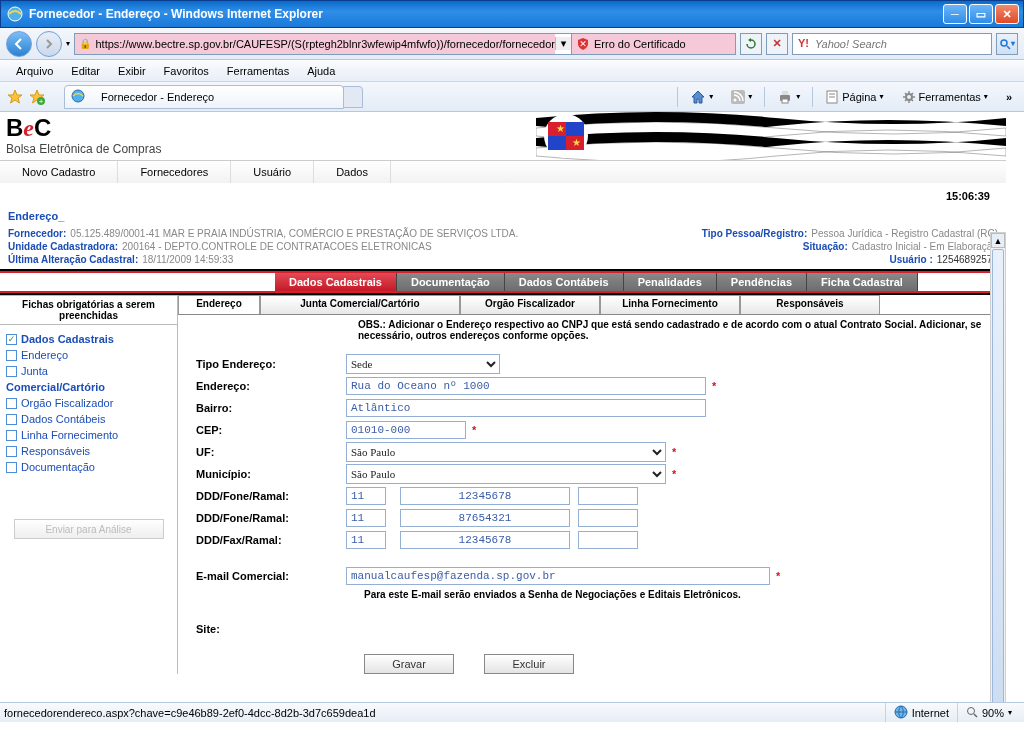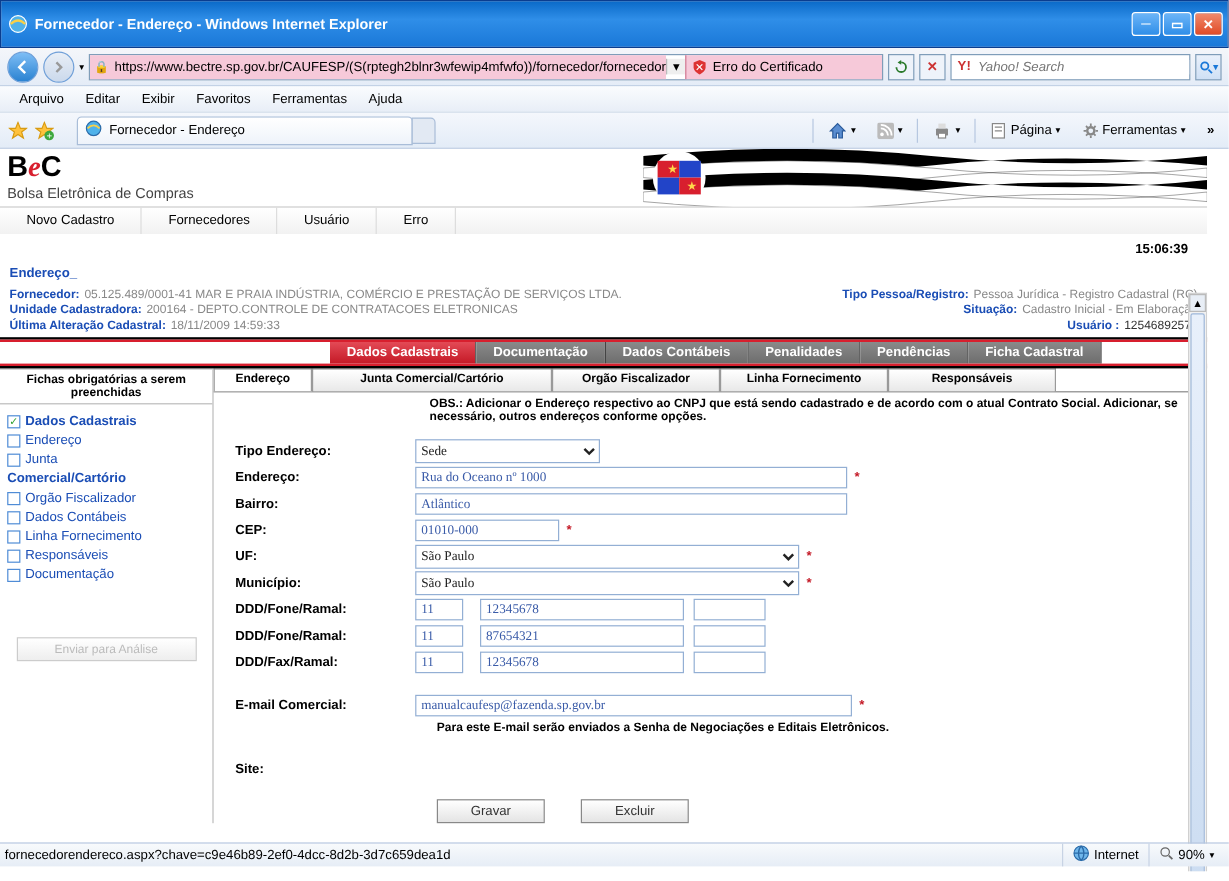--- a/index.html
+++ b/index.html
@@ -1,19 +1,19 @@
 <!DOCTYPE html>
 <html><head>
 <meta charset="utf-8">
 <style>
 * { box-sizing: border-box; margin: 0; padding: 0; }
 body { font-family: Tahoma, Arial, sans-serif; font-size: 11px; background: #fff; width: 1024px; height: 734px; overflow: hidden; }
 
 
-.titlebar { height: 40px; background: linear-gradient(#0a6ac8, #2f8ee8 40%, #1a78d8); color: #fff; display: flex; align-items: center; padding: 0 4px; border: 1px solid #0a3d8f; }
+.titlebar { height: 28px; background: linear-gradient(#0a6ac8, #2f8ee8 40%, #1a78d8); color: #fff; display: flex; align-items: center; padding: 0 4px; border: 1px solid #0a3d8f; }
 .titlebar .ie-icon { width: 16px; height: 16px; margin: 0 6px 0 2px; display: inline-block; }
 .titlebar-text { flex: 1; font-weight: bold; font-size: 12px; }
 .win-btns { display: flex; gap: 2px; }
 .win-btn { width: 24px; height: 20px; border: 1px solid #fff; border-radius: 3px; display: flex; align-items: center; justify-content: center; font-size: 11px; font-weight: bold; cursor: pointer; }
 .win-min, .win-max { background: linear-gradient(#6cb5f8,#2f8ee8); color: #fff; }
 .win-close { background: linear-gradient(#f08b6d,#e04a26); color: #fff; }
 
 
 .nav-row { height: 32px; background: linear-gradient(#f4f6fa,#e4ecf7); border-bottom: 1px solid #b6c7e0; display: flex; align-items: center; padding: 0 6px; gap: 4px; }
 .nav-btn-round { width: 26px; height: 26px; border-radius: 50%; border: 1px solid #6f9fd8; display: flex; align-items: center; justify-content: center; cursor: pointer; }
@@ -32,21 +32,21 @@
 .search-input { border: none; outline: none; flex: 1; font-size: 11px; font-style: italic; color: #888; }
 .search-go { width: 22px; height: 22px; border: 1px solid #7f9db9; background: linear-gradient(#eaf1fb,#cfe0f5); color: #1a78d8; display: flex; align-items: center; justify-content: center; cursor: pointer; font-weight: bold; }
 
 
 .menubar { height: 22px; background: linear-gradient(#fafcfe,#e8eef7); border-bottom: 1px solid #cad6e6; display: flex; align-items: center; padding: 0 8px; gap: 2px; }
 .menu-item { padding: 2px 8px; cursor: pointer; }
 
 
 .tabrow { height: 30px; background: linear-gradient(#f4f7fc,#e3ecf7); border-bottom: 1px solid #b6c7e0; display: flex; align-items: center; padding: 0 6px; }
 .fav-star, .fav-add { width: 18px; height: 18px; margin-right: 4px; cursor: pointer; display: flex; align-items: center; justify-content: center; }
-.browser-tab { height: 24px; background: linear-gradient(#fff,#eef3fa); border: 1px solid #a9bdd8; border-top-left-radius: 4px; border-top-right-radius: 4px; display: flex; align-items: center; padding: 0 28px 0 6px; gap: 6px; min-width: 280px; }
+.browser-tab { height: 24px; background: linear-gradient(#fff,#eef3fa); border: 1px solid #a9bdd8; border-top-left-radius: 4px; border-top-right-radius: 4px; display: flex; align-items: center; padding: 0 28px 0 6px; gap: 16px; min-width: 280px; }
 .tab-spare { width: 20px; height: 22px; border: 1px solid #a9bdd8; margin-left: -1px; background: #e2e9f3; border-top-right-radius: 4px; }
 .tool-right { margin-left: auto; display: flex; align-items: center; gap: 6px; }
 .tool-btn { height: 22px; padding: 0 6px; display: flex; align-items: center; gap: 3px; cursor: pointer; }
 .tool-sep { width: 1px; height: 20px; background: #b6c7e0; }
 .dd-arrow { font-size: 8px; }
 
 
 .content { position: relative; height: 602px; border-right: 18px solid transparent; overflow: hidden; }
 .scrollbar-v { position: absolute; right: 0; top: 120px; width: 16px; height: 582px; background: #f1f1f1; border: 1px solid #d0d0d0; }
 .scroll-thumb { position: absolute; top: 16px; left: 1px; right: 1px; height: 540px; background: linear-gradient(#e8f0fb,#c8daf0); border: 1px solid #9cb7db; border-radius: 2px; }
@@ -94,26 +94,26 @@
 .subtab { border: 1px solid #999; border-bottom: none; padding: 2px 0; font-size: 10px; font-weight: bold; text-align: center; cursor: pointer; background: linear-gradient(#fff,#e8e8e8); }
 .subtab.active { background: #fff; }
 .st1 { width: 82px; } .st2 { width: 200px; } .st3 { width: 140px; } .st4 { width: 140px; } .st5 { width: 140px; }
 
 .obs { font-size: 10px; font-weight: bold; padding: 4px 4px 8px 180px; }
 
 
 .form-area { padding: 4px 1px 0 18px; }
 .frow { display: flex; align-items: center; height: 22px; font-size: 11px; }
 .flabel { width: 150px; font-weight: bold; }
-.finput { height: 18px; border: 1px solid #93afd4; font-size: 11px; padding: 0 4px; font-family: Liberation Serif, serif; color: #3a5ba8; }
+.finput { height: 18px; border: 1px solid #93afd4; font-size: 11px; padding: 0 4px; font-family: Liberation Mono, monospace; color: #3a5ba8; }
 .fselect { height: 20px; border: 1px solid #93afd4; font-size: 11px; font-family: Verdana; color: #222; background: #fff; }
 .req { color: #c41926; margin-left: 6px; font-weight: bold; }
 .w-sede { width: 154px; } .w-end { width: 360px; } .w-sp { width: 320px; }
-.w-ddd { width: 40px; } .w-fone { width: 170px; } .w-ramal { width: 60px; margin-left: 8px; }
-.w-email { width: 364px; } .w-site { width: 360px; background: #f5f7f2; }
+.w-ddd { width: 40px; } .w-fone { width: 170px; text-align: center; } .w-ramal { width: 60px; margin-left: 8px; }
+.w-email { width: 424px; } .w-site { width: 360px; background: #f5f7f2; }
 .f-note { font-size: 10px; font-weight: bold; padding: 2px 0 0 168px; }
 
 .form-btns { display: flex; gap: 30px; padding: 14px 0 0 168px; }
 .fbtn { width: 90px; height: 20px; border: 1px solid #888; background: linear-gradient(#fff,#e4e4e4); font-size: 11px; cursor: pointer; color: #333; }
 
 
 .statusbar { position: absolute; left: 0; right: 0; bottom: 12px; height: 20px; background: linear-gradient(#f8fafc,#e6edf6); border-top: 1px solid #b6c7e0; display: flex; align-items: center; font-size: 11px; padding: 0 4px; }
 .sb-left { flex: 1; }
 .sb-seg { padding: 0 8px; border-left: 1px solid #c7d3e4; display: flex; align-items: center; gap: 4px; height: 100%; }
 </style>
@@ -294,21 +294,21 @@
           <rect x="30" y="24" width="18" height="14" fill="#d81f2e"></rect>
           <text x="20" y="20" fill="#ffd84a" font-size="10">★</text>
           <text x="36" y="34" fill="#ffd84a" font-size="10">★</text>
         </svg>
       </div>
     </div>
     <div class="greynav">
       <div class="greynav-item">Novo Cadastro</div>
       <div class="greynav-item">Fornecedores</div>
       <div class="greynav-item">Usuário</div>
-      <div class="greynav-item">Erro</div>
+      <div class="greynav-item">Dados</div>
     </div>
     <div class="clock" style="text-align:right;padding:6px 16px 2px 0;font-weight:bold">15:06:39</div>
 
     <div class="info-block">
       <div class="info-title">Endereço_</div>
       <div class="info-row">
         <span class="info-l">Fornecedor:</span>
         <span class="info-v">05.125.489/0001-41  MAR E PRAIA INDÚSTRIA, COMÉRCIO E PRESTAÇÃO DE SERVIÇOS LTDA.</span>
         <div class="info-right">
           <span class="info-l">Tipo Pessoa/Registro:</span>

